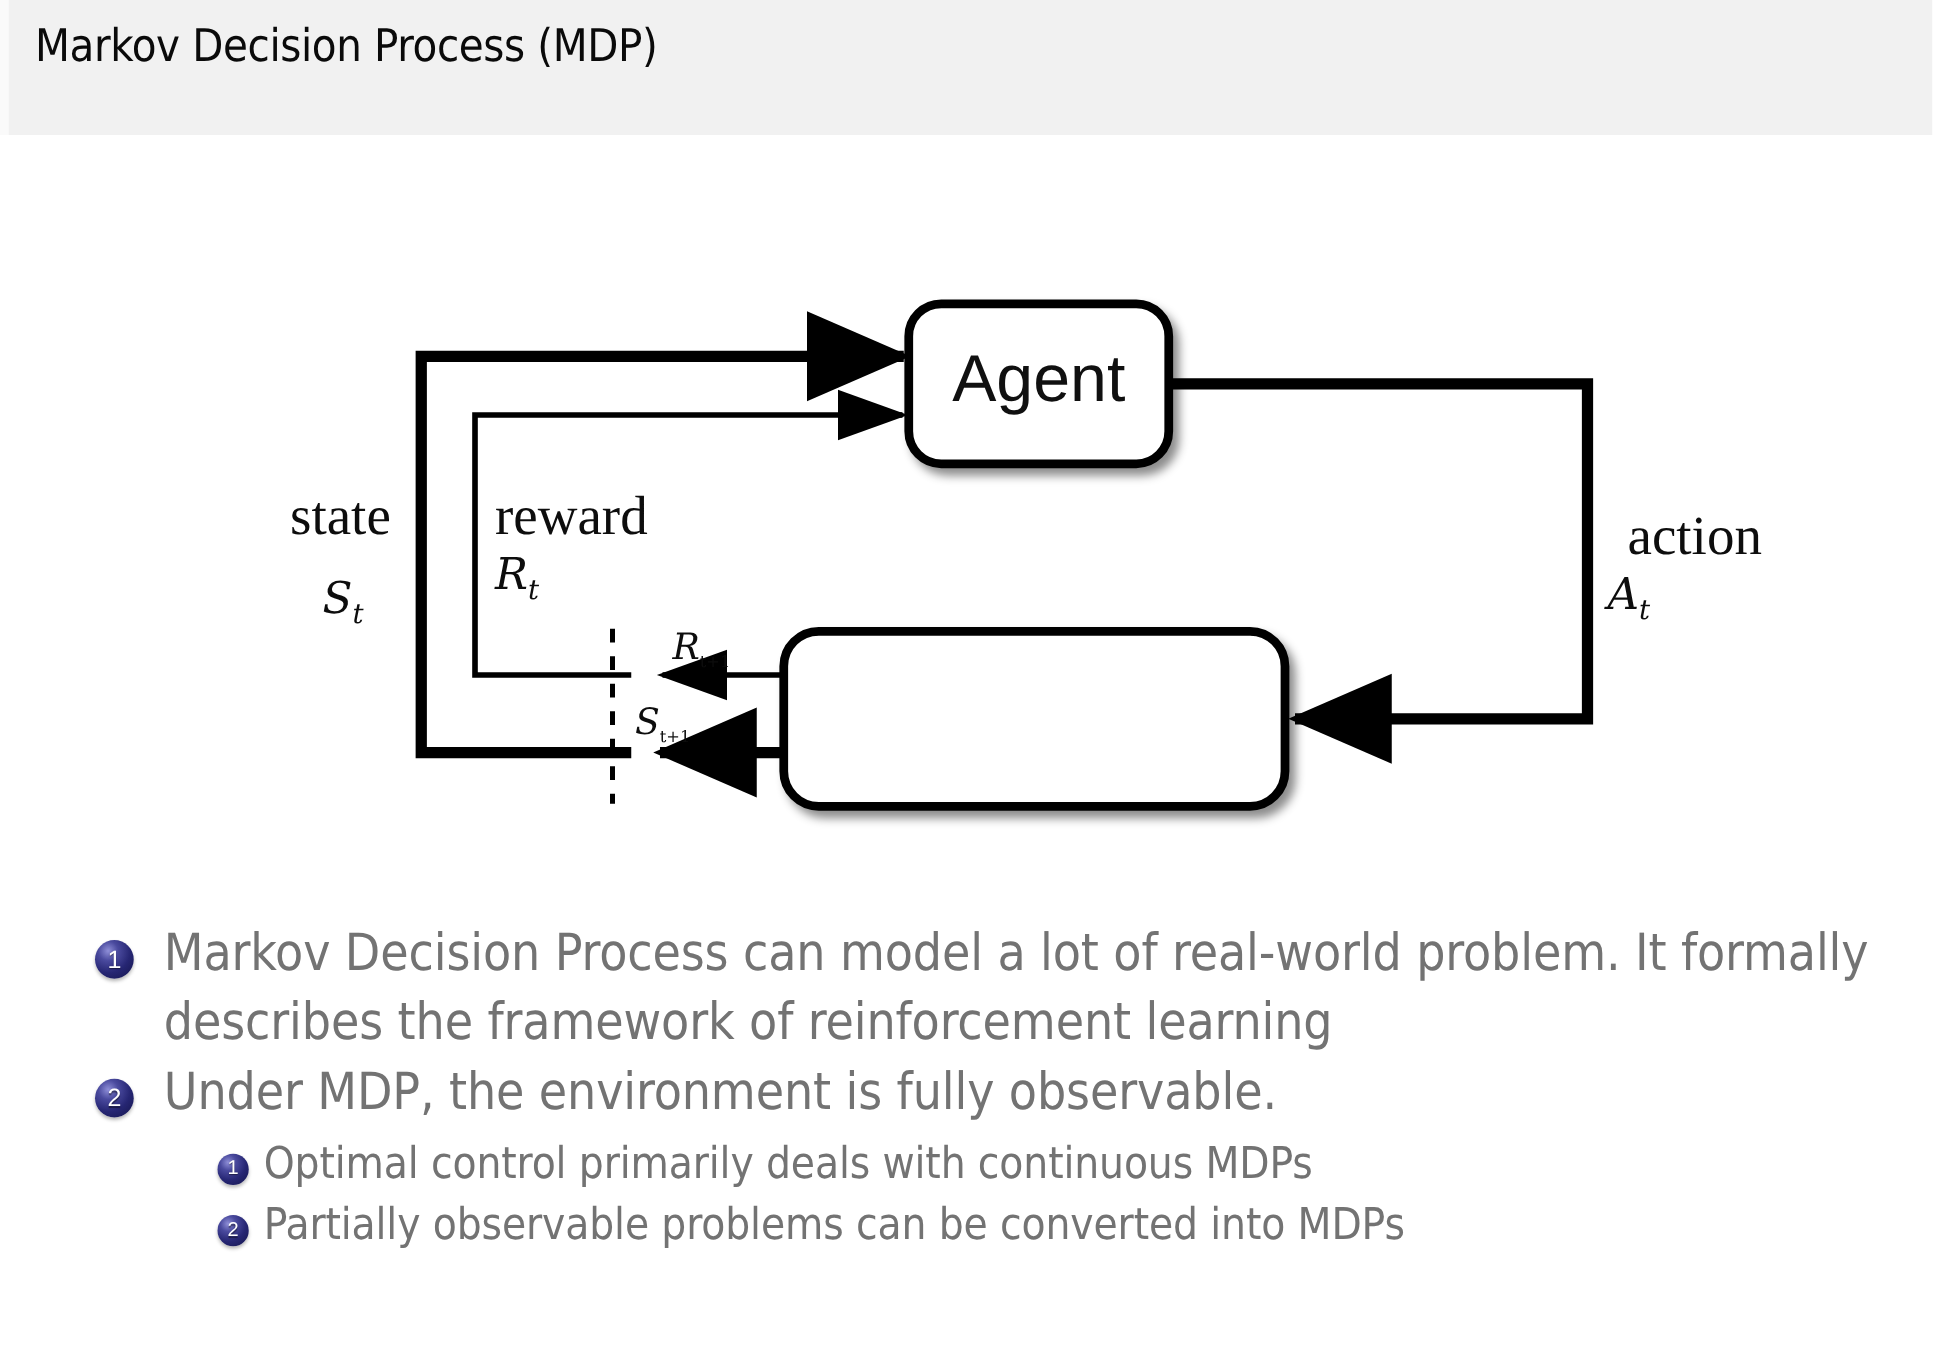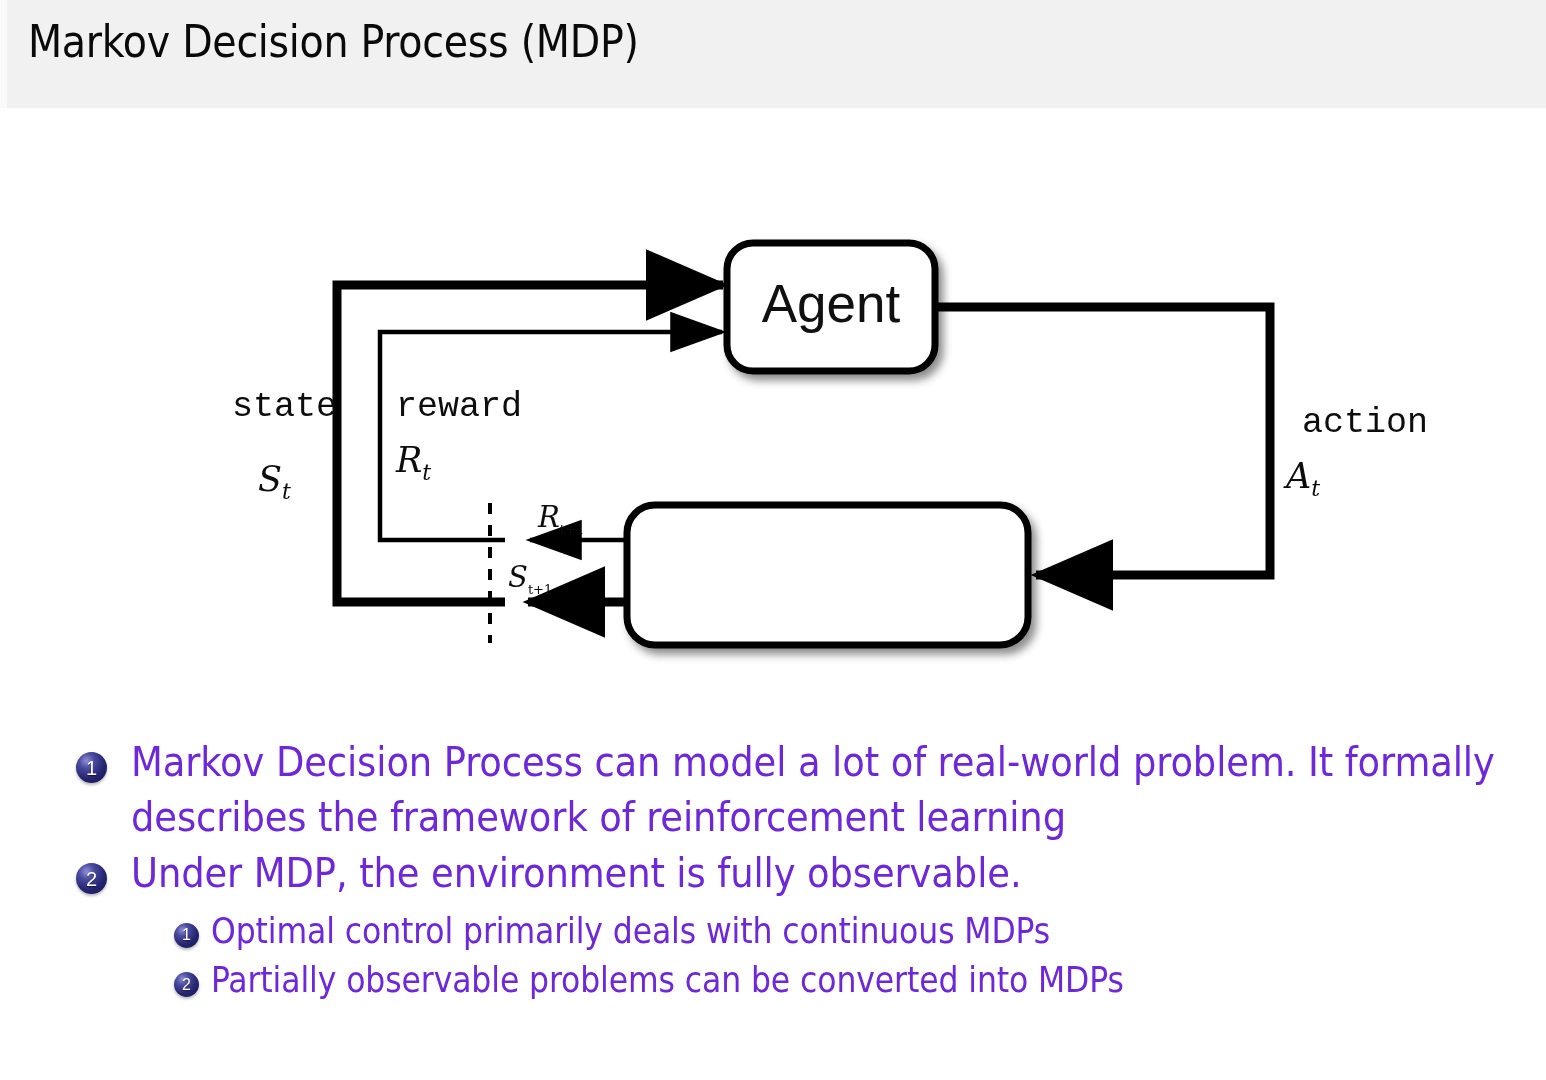--- a/index.html
+++ b/index.html
@@ -30,21 +30,21 @@
     top: 0;
     width: 7px;
     height: 108px;
     background: #fafafa;
   }
   #slide-title {
     position: absolute;
     left: 28px;
     top: 17px;
     font-family: "DejaVu Sans Condensed", "Liberation Sans Narrow", "Liberation Sans", sans-serif;
-    font-size: 44px;
+    font-size: 36px;
     font-weight: 400;
     font-stretch: condensed;
     letter-spacing: -0.3px;
     color: #0a0a0a;
     white-space: nowrap;
     line-height: 1.15;
   }
 
   
   #diagram {
@@ -54,22 +54,22 @@
     width: 1546px;
     height: 600px;
   }
   #diagram-svg {
     position: absolute;
     left: 0;
     top: 0;
   }
   .diagram-label {
     position: absolute;
-    font-family: Liberation Mono, monospace;
-    font-size: 35px;
+    font-family: Liberation Serif, serif;
+    font-size: 44px;
     color: #0d0d0d;
     white-space: nowrap;
   }
   .diagram-math {
     position: absolute;
     font-family: "DejaVu Serif", "Liberation Serif", serif;
     font-style: italic;
     font-size: 35px;
     color: #0d0d0d;
     white-space: nowrap;
@@ -136,21 +136,21 @@
     font-size: 20px;
   }
   .badge.lvl2 {
     width: 25px;
     height: 25px;
     font-size: 16px;
   }
   .bullet-text {
     font-family: "DejaVu Sans Condensed", "Liberation Sans Narrow", "Liberation Sans", sans-serif;
     font-stretch: condensed;
-    color: #6d28d9;
+    color: #737373;
   }
   .lvl1-text {
     font-size: 41px;
     line-height: 1.33;
     letter-spacing: -0.1px;
   }
   .lvl2-text {
     font-size: 35px;
     line-height: 1.30;
     letter-spacing: -0.1px;

